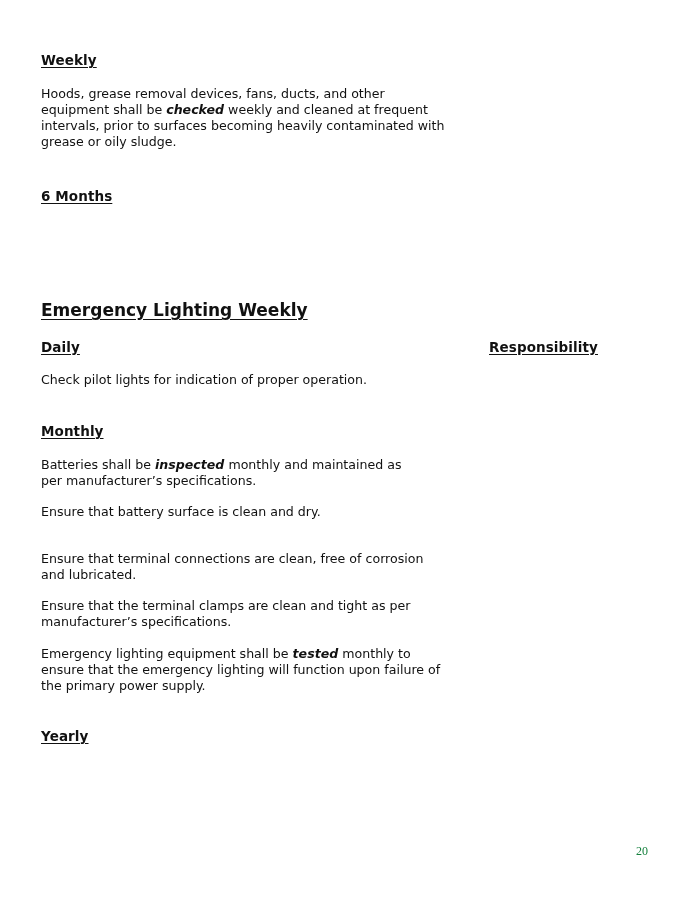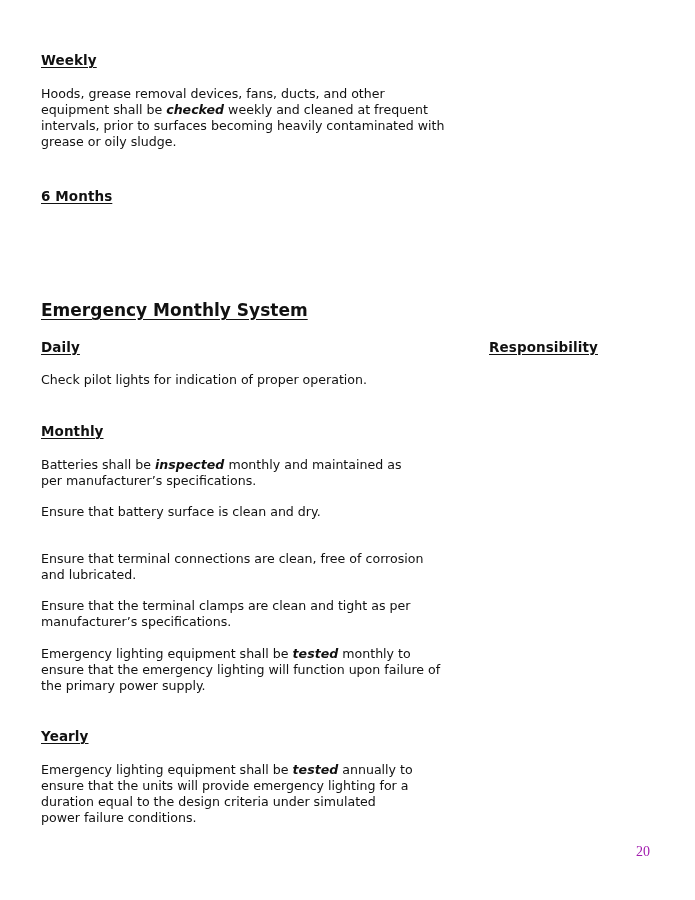--- a/index.html
+++ b/index.html
@@ -47,40 +47,40 @@
       line-height: 16px;
       margin: 0;
       letter-spacing: 0px;
     }
     .para b { font-weight: bold; font-style: italic; }
     .page-number {
       position: absolute;
       left: 636px;
       top: 844px;
       font-family: "Liberation Serif", serif;
-      font-size: 14px;
-      color: #a21caf;
+      font-size: 12px;
+      color: #15803d;
       text-align: right;
     }
   </style>
 </head>
 <body>
 
 <div class="page">
 
   <div class="sub-heading" style="left:41px; top:52px;">Weekly</div>
   <div class="block" style="top:86px; width:408px;">
     <p class="para">
       <span>Hoods, grease removal devices, fans, ducts, and other equipment shall be </span><b>checked</b><span> weekly and cleaned at frequent intervals, prior to surfaces becoming heavily contaminated with grease or oily sludge.</span>
     </p>
   </div>
 
   <div class="sub-heading" style="left:41px; top:180px;margin-top:8px;">6 Months</div>
 
-  <div class="section-heading" style="left:41px; top:300px;">Emergency Monthly System</div>
+  <div class="section-heading" style="left:41px; top:300px;">Emergency Lighting Weekly</div>
 
   <div class="sub-heading" style="left:41px; top:339px;">Daily</div>
   <div class="sub-heading" style="left:489px; top:339px;">Responsibility</div>
   <div class="block" style="top:372px;">
     <p class="para">Check pilot lights for indication of proper operation.</p>
   </div>
 
   <div class="sub-heading" style="left:41px; top:423px;">Monthly</div>
 
   <div class="block" style="top:457px; width:375px;">
@@ -101,21 +101,16 @@
     <p class="para">Ensure that terminal connections are clean, free of corrosion and lubricated.</p>
   </div>
 
   <div class="block" style="top:646px; width:405px;">
     <p class="para">
       <span>Emergency lighting equipment shall be </span><b>tested</b><span> monthly to ensure that the emergency lighting will function upon failure of the primary power supply.</span>
     </p>
   </div>
 
   <div class="sub-heading" style="left:41px; top:728px;text-align:right;">Yearly</div>
-  <div class="block" style="top:762px; width:375px;">
-    <p class="para">
-      <span>Emergency lighting equipment shall be </span><b>tested</b><span> annually to ensure that the units will provide emergency lighting for a duration equal to the design criteria under simulated power failure conditions.</span>
-    </p>
-  </div>
 
   <div class="page-number">20</div>
 
 </div>
 
 </body></html>

